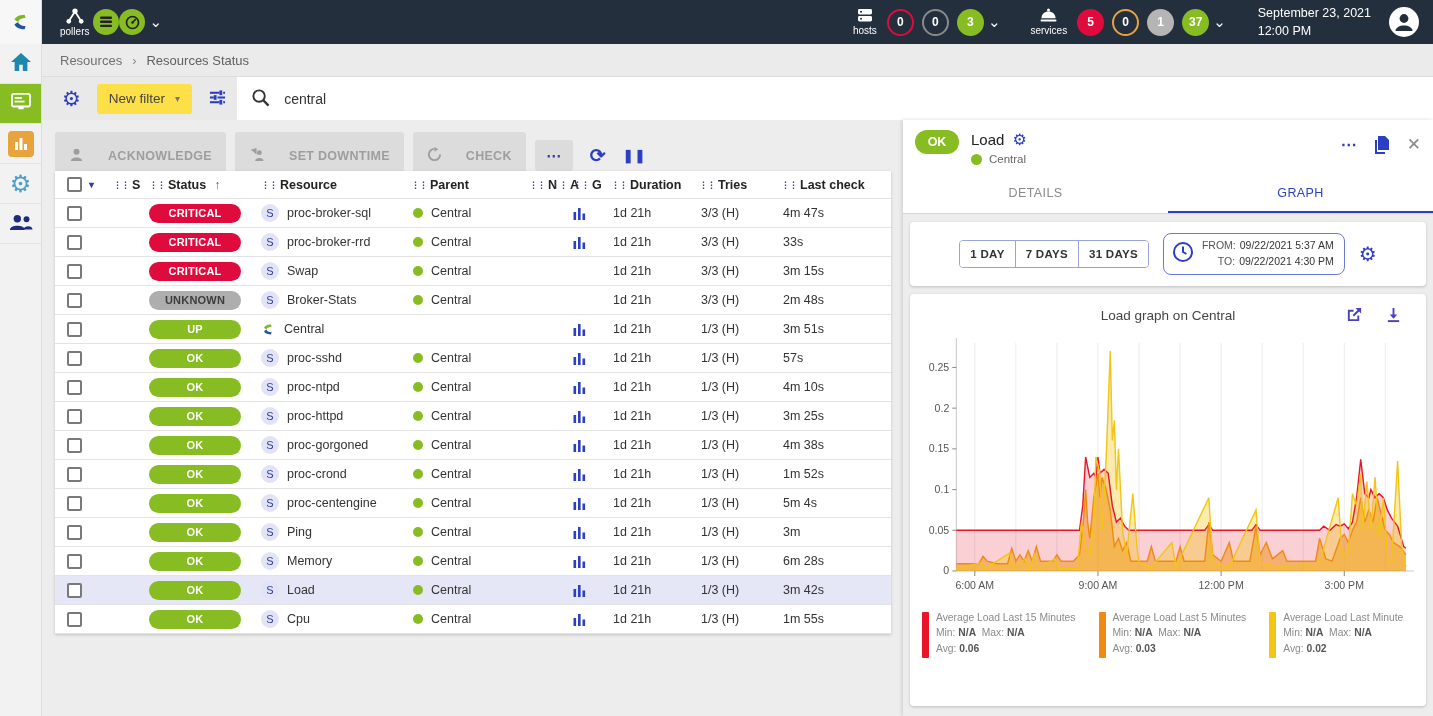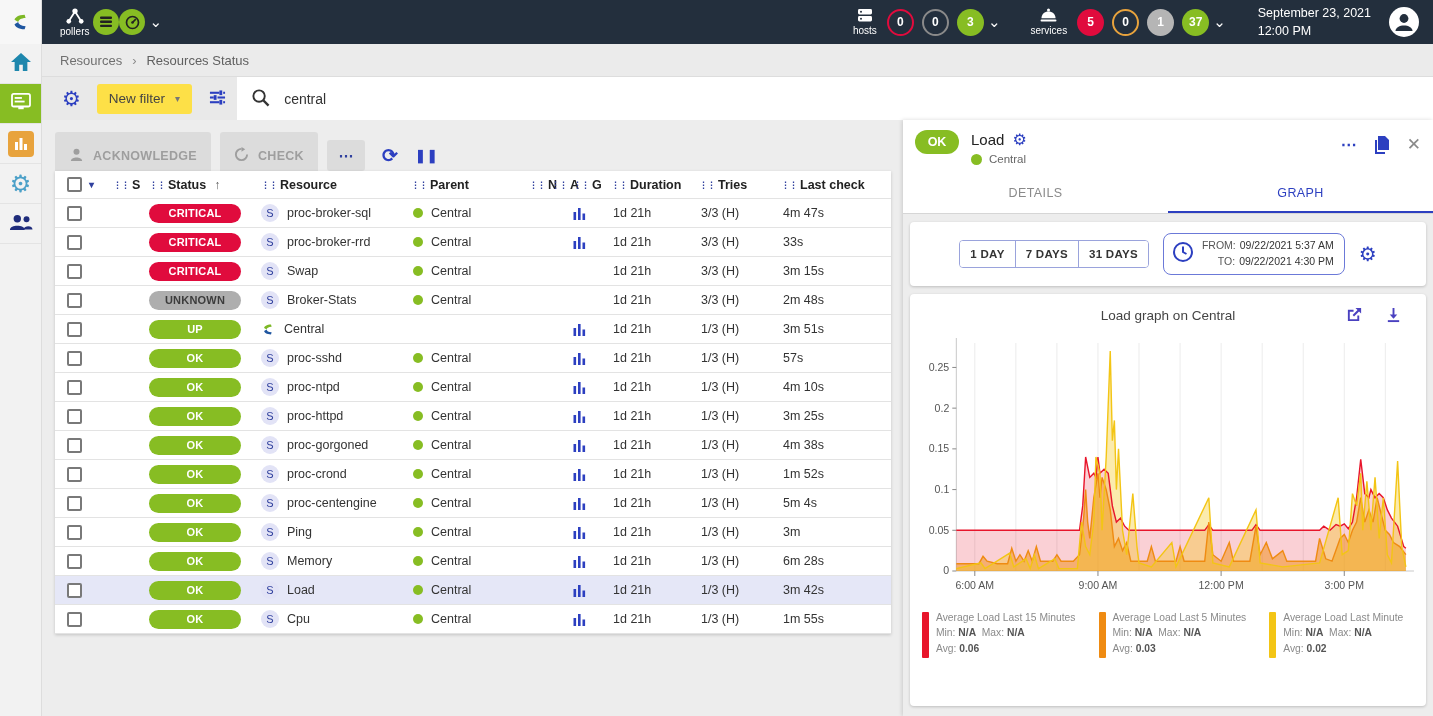--- a/index.html
+++ b/index.html
@@ -31,21 +31,21 @@
   
   .crumb-bar { position:absolute; left:42px; top:44px; width:1391px; height:33px; background:#ebebeb; border-bottom:1px solid #ddd; display:flex; align-items:center; padding-left:18px; color:#707070; font-size:13px; }
   .crumb-bar .sep { margin:0 10px; color:#8a8a8a; }
   .filter-bar { position:absolute; left:42px; top:77px; width:1391px; height:43px; background:#e9e9e9; display:flex; align-items:center; z-index:10; }
   .newfilter-btn { display:flex; align-items:center; gap:10px; background:#fde047; color:#444; height:30px; padding:0 12px; border:none; border-radius:3px; font-size:13.5px; cursor:pointer; font-family:inherit; }
   .search-zone { flex:1; height:43px; background:#fff; display:flex; align-items:center; margin-left:10px; padding-left:14px; gap:14px; }
   .search-input { border:none; outline:none; font-size:14px; color:#333; width:900px; font-family:inherit; background:transparent; }
 
   
   .toolbar { position:absolute; left:55px; top:132px; display:flex; align-items:center; gap:9px; }
-  .tb-btn { display:flex; align-items:center; gap:9px; background:#dcdcdc; color:#9e9e9e; font-weight:bold; font-size:12.5px; height:47px; padding:0 14px; border:none; border-radius:3px; letter-spacing:.3px; cursor:pointer; font-family:inherit; }
+  .tb-btn { display:flex; align-items:center; gap:24px; background:#dcdcdc; color:#9e9e9e; font-weight:bold; font-size:12.5px; height:47px; padding:0 14px; border:none; border-radius:3px; letter-spacing:.3px; cursor:pointer; font-family:inherit; }
   .tb-more { background:#dcdcdc; color:#30409e; border:none; border-radius:3px; height:31px; width:38px; font-weight:bold; font-size:15px; cursor:pointer; }
   .tb-ic { background:none; border:none; color:#2c3fc0; font-size:19px; font-weight:bold; cursor:pointer; margin-left:8px; }
 
   
   .table-card { position:absolute; left:55px; top:171px; width:836px; background:#fff; box-shadow:0 1px 3px rgba(0,0,0,.18); }
   .trow { display:grid; grid-template-columns:34px 24px 36px 112px 150px 118px 22px 22px 38px 88px 82px 1fr; align-items:center; height:29px; border-bottom:1px solid #e3e3e3; background:#fff; cursor:pointer; }
   .trow.head { height:28px; font-weight:bold; color:#222; font-size:12.5px; cursor:default; }
   .trow.selected { background:#e5e7f7; }
   .cbx { width:15px; height:15px; border:2px solid #797979; border-radius:2px; background:#fff; margin-left:12px; cursor:pointer; }
   .drag { color:#30409e; font-size:9px; letter-spacing:-1px; margin-right:3px; font-weight:bold; }
@@ -255,20 +255,28 @@
   </div>
 </div>
 
 <div class="toolbar">
   <button class="tb-btn">
     <span><svg width="15" height="15" viewBox="0 0 16 16">
           <circle cx="8" cy="5" r="3.2" fill="#9e9e9e"></circle>
           <path d="M2 15 C2 10 14 10 14 15 Z" fill="#9e9e9e"></path>
         </svg></span>
     <span>ACKNOWLEDGE</span>
+  </button>
+  <button class="tb-btn">
+    <span><svg width="16" height="15" viewBox="0 0 17 16">
+          <path d="M2 3 L8 1 L8 8 Z" fill="#9e9e9e"></path>
+          <circle cx="11" cy="6" r="2.6" fill="#9e9e9e"></circle>
+          <path d="M6.5 15 C6.5 10.5 15.5 10.5 15.5 15 Z" fill="#9e9e9e"></path>
+        </svg></span>
+    <span>SET DOWNTIME</span>
   </button>
   <button class="tb-btn">
     <span><svg width="15" height="15" viewBox="0 0 16 16">
           <path d="M8 2 A6 6 0 1 0 14 8" fill="none" stroke="#9e9e9e" stroke-width="2"></path>
           <path d="M8 0 L12 2.5 L8 5 Z" fill="#9e9e9e"></path>
         </svg></span>
     <span>CHECK</span>
   </button>
   <button class="tb-more">⋯</button>
   <button class="tb-ic">⟳</button>

